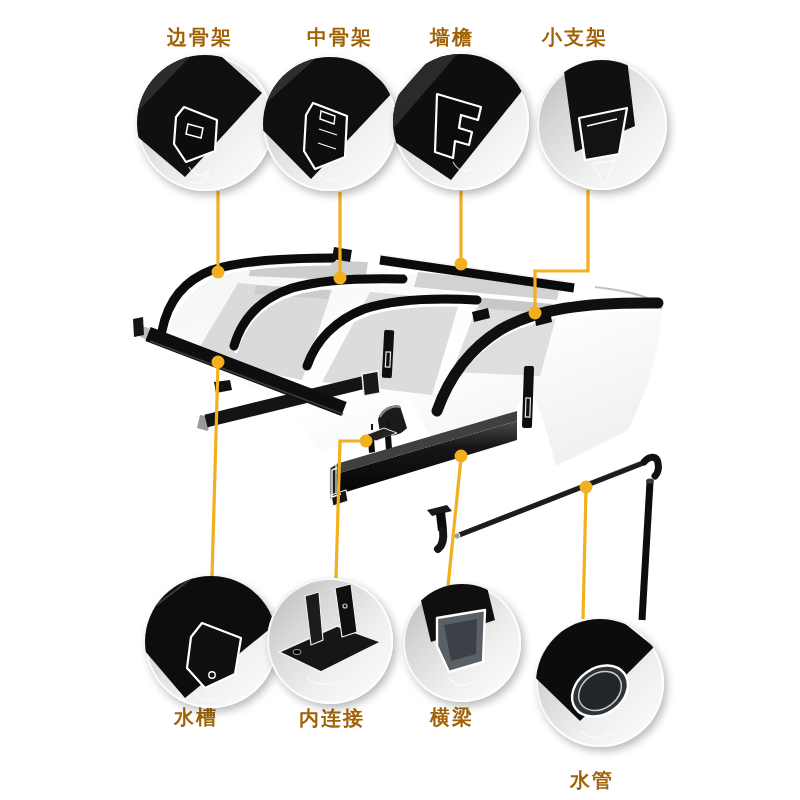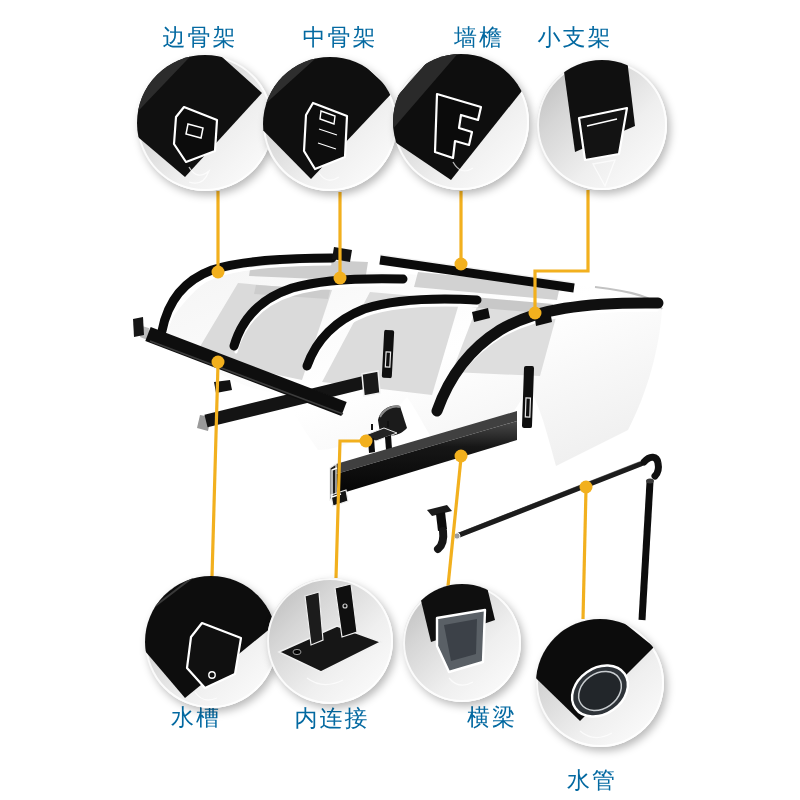--- a/index.html
+++ b/index.html
@@ -4,22 +4,22 @@
 <style>
   html,body{margin:0;padding:0;background:#fff;}
   #stage{position:relative;width:800px;height:800px;background:#ffffff;overflow:hidden;
          font-family:"Liberation Sans","DejaVu Sans",sans-serif;}
   #art{position:absolute;left:0;top:0;}
   .callout-circle{position:absolute;border-radius:50%;
      background:linear-gradient(135deg,#b7b7b7 0%,#d6d6d6 30%,#efefef 62%,#ffffff 100%);
      box-shadow:3px 4px 9px rgba(0,0,0,.28), inset 0 0 0 2px rgba(255,255,255,.85);
      overflow:hidden;}
   .callout-circle svg{position:absolute;left:0;top:0;width:100%;height:100%;}
-  .part-label{position:absolute;transform:translate(-50%,-50%);color:#0369a1;
-     font-size:23px;font-weight:400;letter-spacing:2px;white-space:nowrap;}
+  .part-label{position:absolute;transform:translate(-50%,-50%);color:#a16207;
+     font-size:20px;font-weight:700;letter-spacing:2px;white-space:nowrap;}
   .z1{z-index:3;} .z2{z-index:4;}
 </style>
 </head>
 <body>
 
 <div id="stage">
 
   <svg id="art" width="800" height="800" viewBox="0 0 800 800">
     <defs>
       <linearGradient id="sheetG" x1="0" y1="0" x2="1" y2="1">
@@ -225,20 +225,20 @@
       <g transform="rotate(-35 64 72)">
         <ellipse cx="64" cy="72" rx="30" ry="23" fill="#2e3338" stroke="#ffffff" stroke-width="2.4"></ellipse>
         <ellipse cx="64" cy="72" rx="23" ry="17.5" fill="#22262a" stroke="#c9cdd0" stroke-width="1.5"></ellipse>
       </g>
       <path d="M44,112 Q58,124 76,114" fill="none" stroke="#ffffff" stroke-width="1.3" opacity=".7"></path>
     </svg>
   </div>
 
   <div class="part-label" style="left:200px;top:37px;">边骨架</div>
   <div class="part-label" style="left:340px;top:37px;">中骨架</div>
-  <div class="part-label" style="left:479px;top:37px;">墙檐</div>
+  <div class="part-label" style="left:452px;top:37px;">墙檐</div>
   <div class="part-label" style="left:575px;top:37px;">小支架</div>
   <div class="part-label" style="left:196px;top:717px;text-align:center;">水槽</div>
   <div class="part-label" style="left:332px;top:718px;">内连接</div>
-  <div class="part-label" style="left:452px;top:717px;margin-left:40px;">横梁</div>
+  <div class="part-label" style="left:452px;top:717px;">横梁</div>
   <div class="part-label" style="left:592px;top:780px;">水管</div>
 
 </div>
 
 </body></html>

